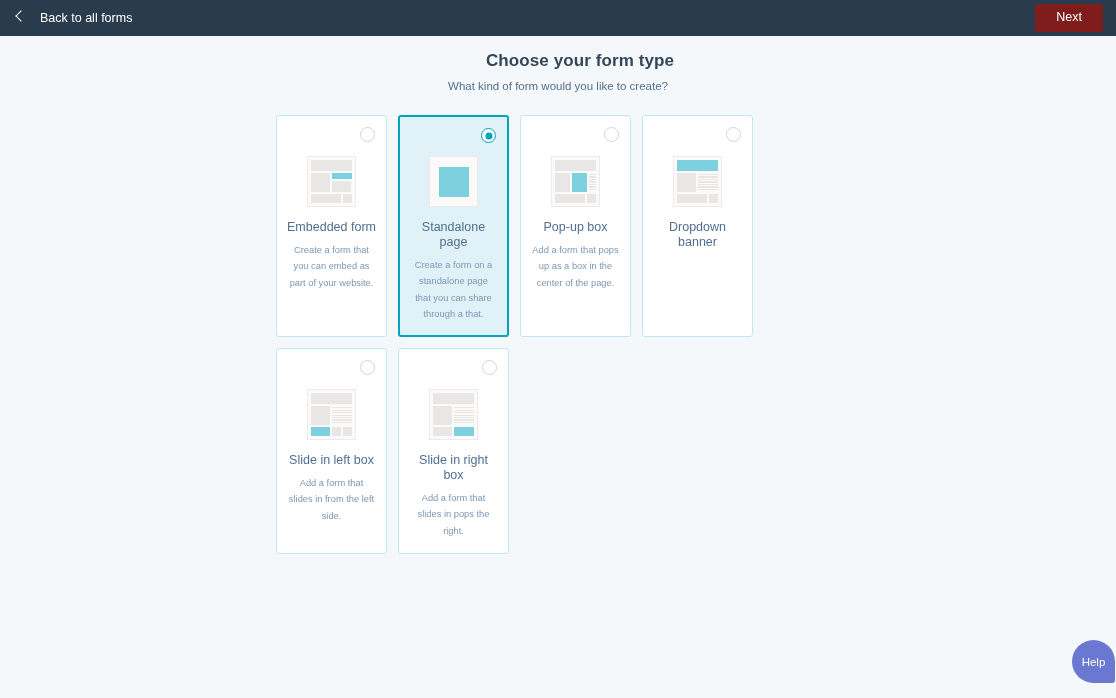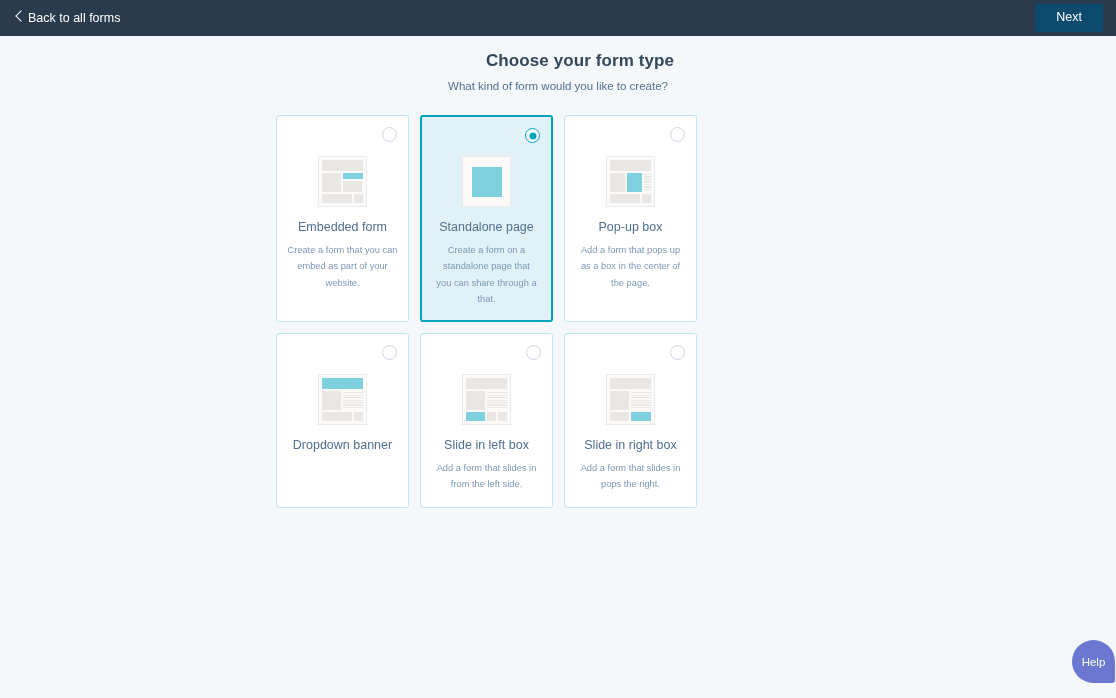--- a/index.html
+++ b/index.html
@@ -24,21 +24,21 @@
     display: flex;
     align-items: center;
     justify-content: space-between;
     padding: 0 13px 0 14px;
     position: relative;
     z-index: 5;
   }
 
   .back-link {
     display: flex;
-    gap: 4px;
+    gap: 16px;
     color: #ffffff;
     font-size: 12.5px;
     cursor: pointer;
     user-select: none;
   }
 
   .chev-left {
     width: 10px;
     height: 10px;
     position: relative;
@@ -50,21 +50,21 @@
     left: 3px;
     top: 1px;
     width: 7px;
     height: 7px;
     border-left: 1.6px solid #ffffff;
     border-bottom: 1.6px solid #ffffff;
     transform: rotate(45deg);
   }
 
   .next-btn {
-    background: #0c4a6e;
+    background: #7f1d1d;
     color: #ffffff;
     border: none;
     border-radius: 3px;
     font-family: "Liberation Sans", sans-serif;
     font-size: 12.5px;
     padding: 7px 21px;
     cursor: pointer;
     line-height: 1.1;
   }
 
@@ -92,21 +92,21 @@
     margin: 0 auto;
     padding-top: 23px;
   }
   .grid {
     display: flex;
     flex-wrap: wrap;
     gap: 11px;
   }
 
   .card {
-    width: 133px;
+    width: 111px;
     min-height: 170px;
     background: #ffffff;
     border: 1px solid #bfe7ef;
     border-radius: 3px;
     padding: 9px 9px 14px;
     position: relative;
     cursor: pointer;
     display: flex;
     flex-direction: column;
     align-items: center;

